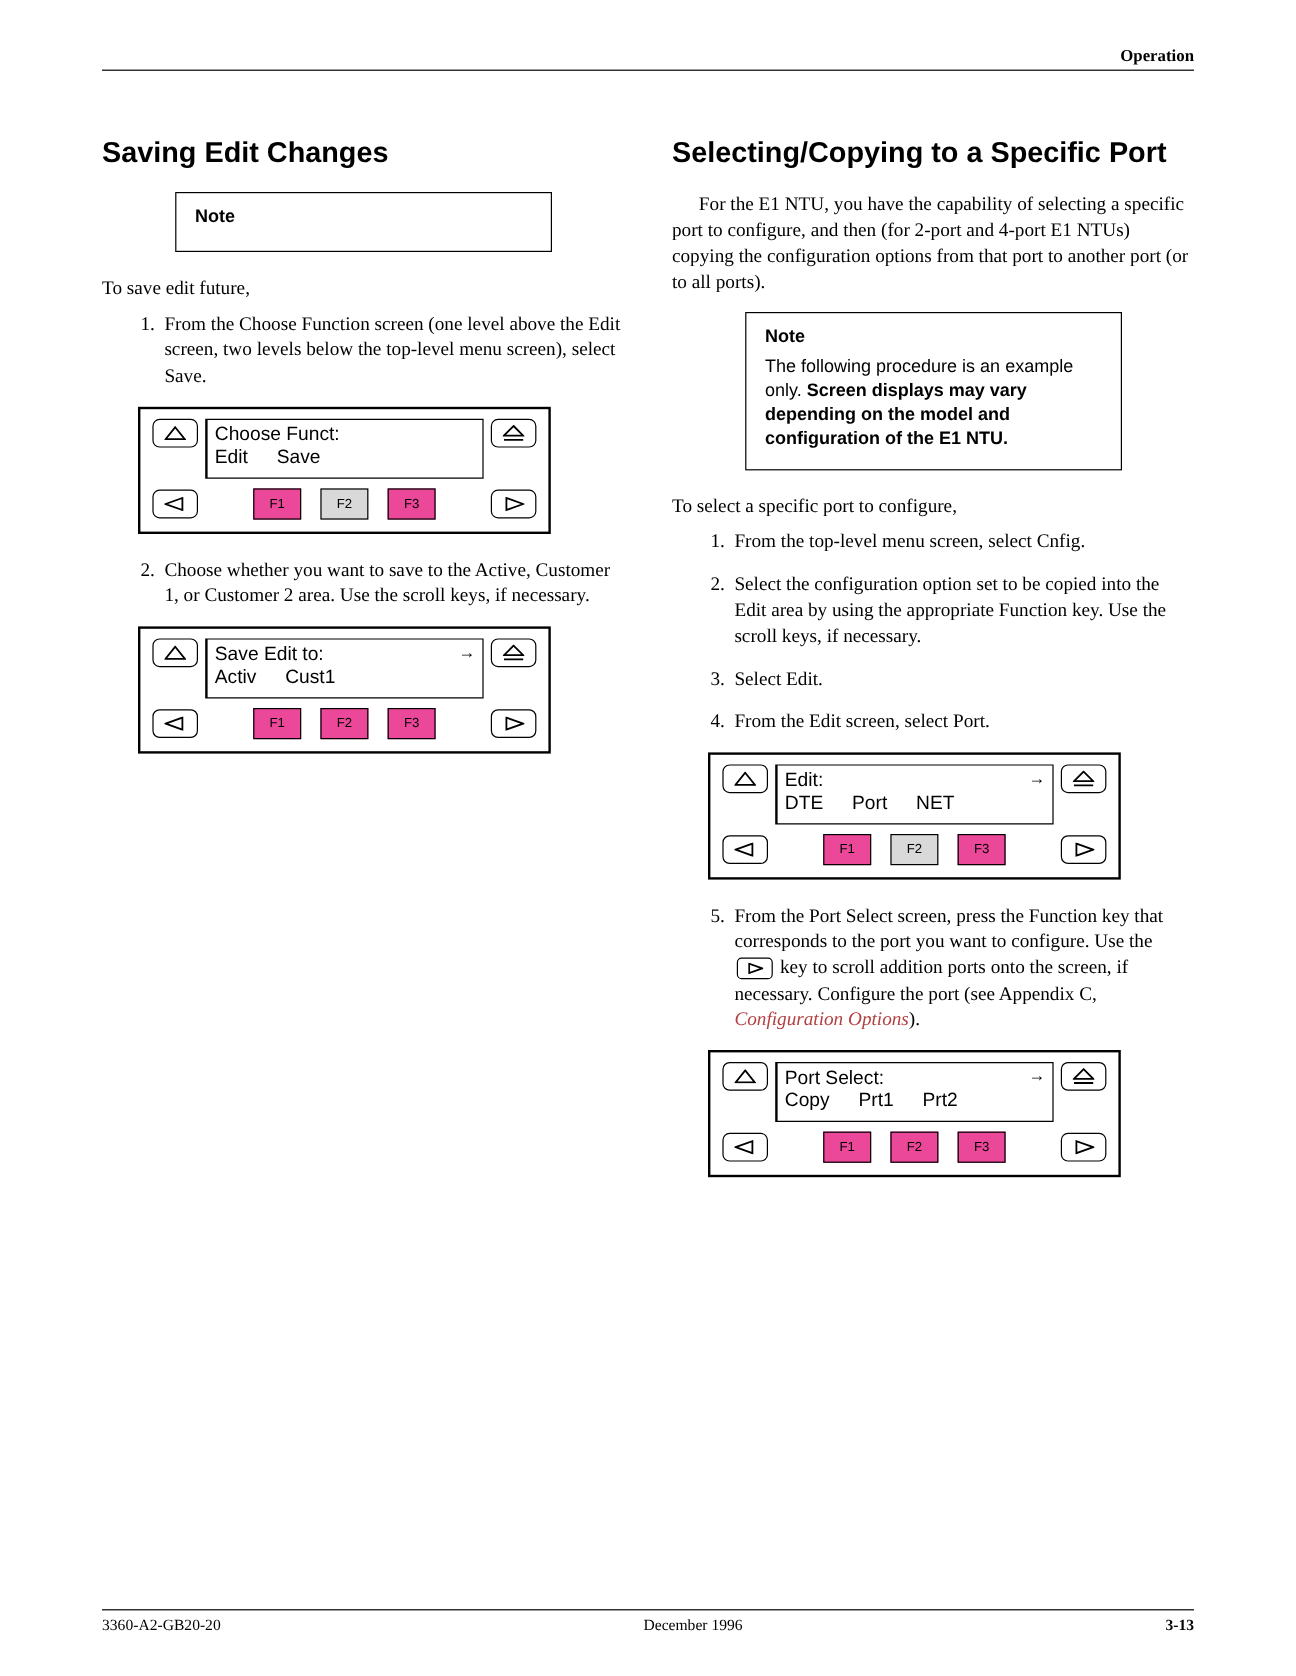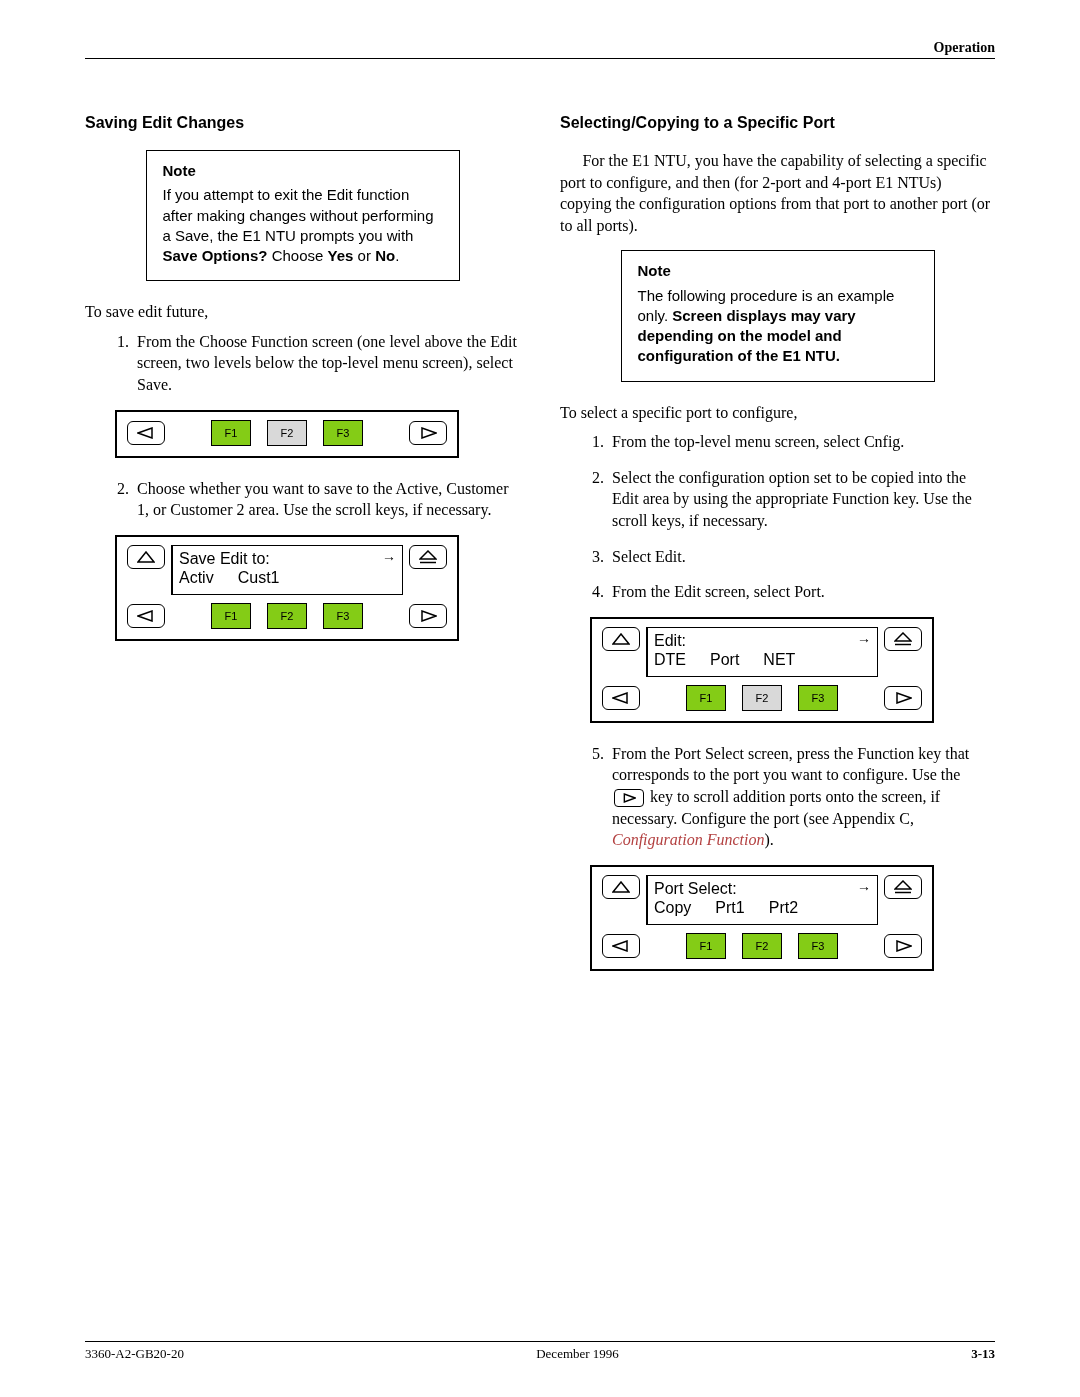--- a/index.html
+++ b/index.html
@@ -30,21 +30,21 @@
   .columns {
     display: flex;
     gap: 40px;
   }
   .col {
     flex: 1;
     min-width: 0;
   }
   h2.section-heading {
     font-family: Arial, Helvetica, sans-serif;
-    font-size: 16px;
+    font-size: 24px;
     font-weight: bold;
     margin: 0 0 18px 0;
   }
   p.body {
     margin: 0 0 14px 0;
     line-height: 1.35;
     text-indent: 1.4em;
   }
   p.plain {
     margin: 10px 0 8px 0;
@@ -154,21 +154,21 @@
   }
   .btn-rect svg { display: block; }
   .fkey {
     border: 1.5px solid #000;
     width: 38px;
     height: 24px;
     display: flex;
     align-items: center;
     justify-content: center;
     font-size: 11px;
-    background: #84cc16;
+    background: #ec4899;
   }
   .fkey.shaded { background: #d9d9d9; }
   .inline-key {
     display: inline-block;
     vertical-align: middle;
     margin: 0 2px;
   }
   .inline-key .btn-rect {
     width: 28px;
     height: 16px;
@@ -186,33 +186,50 @@
     <span>Operation</span>
   </div>
 
   <div class="columns">
 
     <div class="col">
       <h2 class="section-heading">Saving Edit Changes</h2>
 
       <div class="note-box">
         <div class="note-title">Note</div>
-        <div>
-          <span>If you attempt to exit the Edit function after making changes without performing a Save, the E1 NTU prompts you with </span><span class="bold">Save Options?</span><span> Choose </span><span class="bold">Yes</span><span> or </span><span class="bold">No</span><span>.</span>
-        </div>
       </div>
 
       <p class="plain">To save edit future,</p>
 
       <ol>
         <li>From the Choose Function screen (one level above the Edit screen, two levels below the top-level menu screen), select Save.</li>
       </ol>
 
       <div class="panel-wrap">
         <div class="lcd-panel">
+          <div class="lcd-top">
+            <div class="btn-rect">
+              <svg width="18" height="12" viewBox="0 0 18 12">
+                  <polygon points="9,1 17,11 1,11" fill="none" stroke="#000" stroke-width="1.5"></polygon>
+                </svg>
+            </div>
+            <div class="lcd-screen">
+              <div>Choose Funct:</div>
+              <div class="lcd-row2">
+                <span class="softkey">Edit</span>
+                <span class="softkey">Save</span>
+              </div>
+            </div>
+            <div class="btn-rect">
+              <svg width="18" height="14" viewBox="0 0 18 14">
+                  <polygon points="9,1 17,9 1,9" fill="none" stroke="#000" stroke-width="1.5"></polygon>
+                  <line x1="1" y1="12.5" x2="17" y2="12.5" stroke="#000" stroke-width="1.5"></line>
+                </svg>
+            </div>
+          </div>
           <div class="lcd-bottom">
             <div class="btn-rect">
               <svg width="18" height="12" viewBox="0 0 18 12">
                   <polygon points="1,6 15,1 15,11" fill="none" stroke="#000" stroke-width="1.5"></polygon>
                 </svg>
             </div>
             <div class="fgroup">
               <div class="fkey">F1</div>
               <div class="fkey shaded">F2</div>
               <div class="fkey">F3</div>
@@ -338,21 +355,21 @@
           </div>
         </div>
       </div>
 
       <ol start="5">
         <li>
           <span>From the Port Select screen, press the Function key that corresponds to the port you want to configure. Use the </span><span class="inline-key"><span class="btn-rect">
                 <svg width="14" height="10" viewBox="0 0 18 12">
                   <polygon points="17,6 3,1 3,11" fill="none" stroke="#000" stroke-width="1.8"></polygon>
                 </svg>
-              </span></span><span> key to scroll addition ports onto the screen, if necessary. Configure the port (see Appendix C, </span><span class="link-italic">Configuration Function</span><span>).</span>
+              </span></span><span> key to scroll addition ports onto the screen, if necessary. Configure the port (see Appendix C, </span><span class="link-italic">Configuration Options</span><span>).</span>
         </li>
       </ol>
 
       <div class="panel-wrap">
         <div class="lcd-panel">
           <div class="lcd-top">
             <div class="btn-rect">
               <svg width="18" height="12" viewBox="0 0 18 12">
                   <polygon points="9,1 17,11 1,11" fill="none" stroke="#000" stroke-width="1.5"></polygon>
                 </svg>

